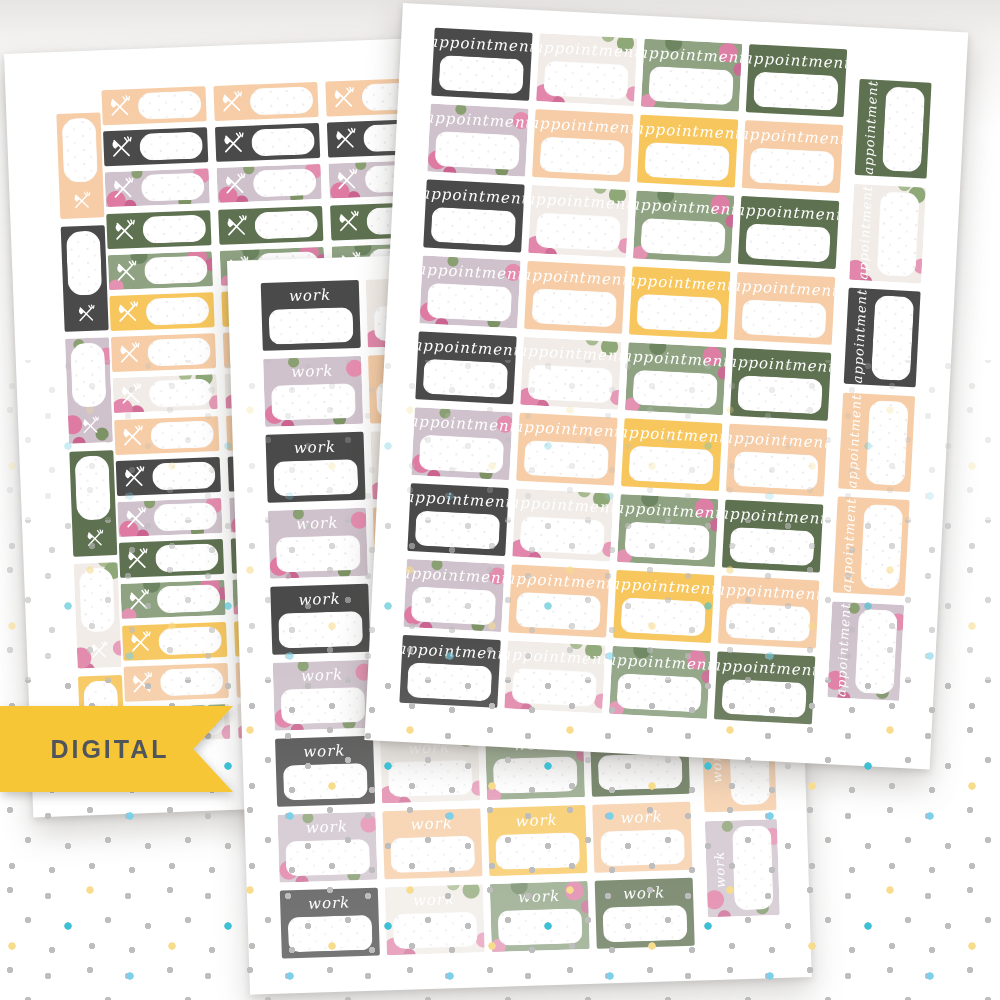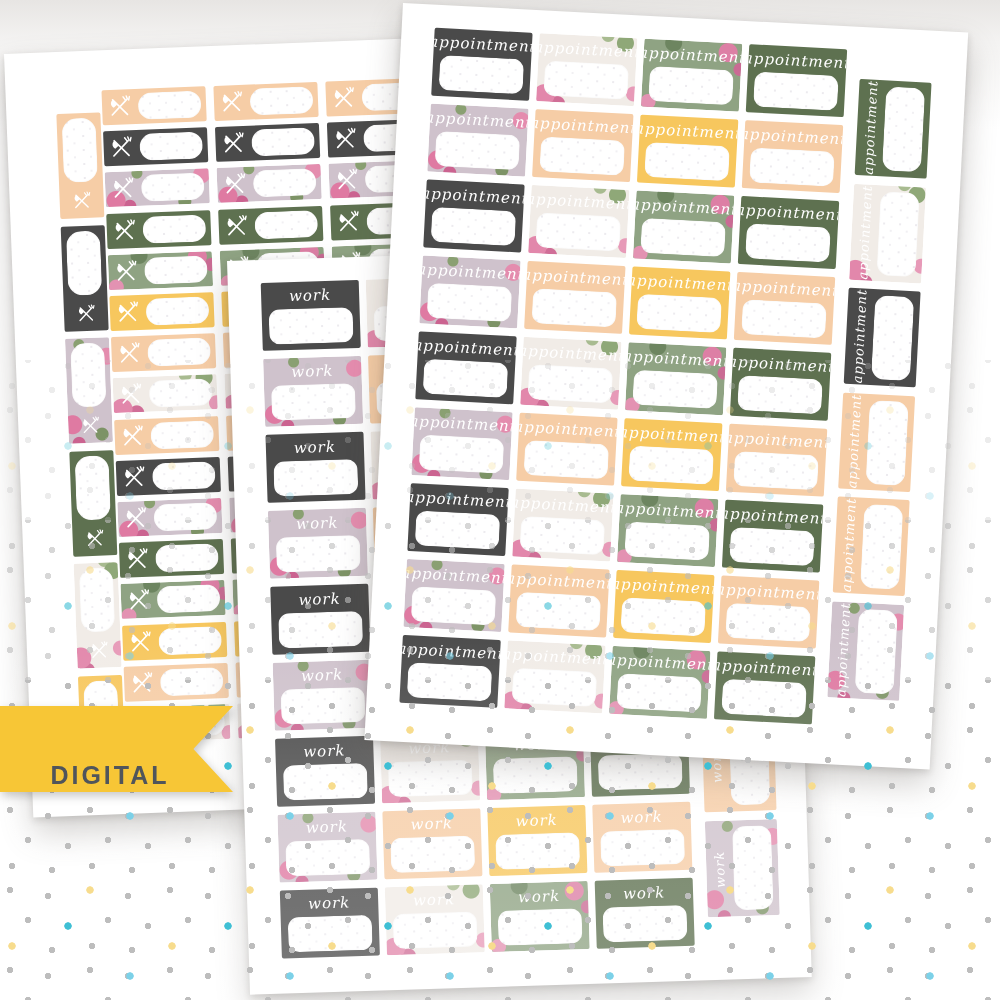--- a/index.html
+++ b/index.html
@@ -74,21 +74,21 @@
   #dots1{top:360px;height:160px;opacity:.28;}
   #dots2{top:520px;height:160px;opacity:.6;}
   #dots3{top:680px;height:320px;opacity:1;}
   #wash{position:absolute;left:0;top:620px;width:1000px;height:380px;z-index:9;pointer-events:none;
     background:linear-gradient(180deg,rgba(255,255,255,0) 0,rgba(255,255,255,.18) 45%,rgba(255,255,255,.26) 100%);}
 
   
   #banner-wrap{position:absolute;left:0;top:706px;z-index:30;filter:drop-shadow(2px 4px 5px rgba(0,0,0,.22));}
   #banner{width:233px;height:86px;background:var(--banner-bg);
     clip-path:polygon(0 0,100% 0,83% 50%,100% 100%,0 100%);
-    display:flex;flex-direction:column;align-items:center;justify-content:flex-end;
+    display:flex;flex-direction:column;align-items:center;justify-content:center;
     padding-right:16px;box-sizing:border-box;}
   .banner-line{font-family:"Liberation Sans",sans-serif;font-weight:700;font-size:25px;line-height:33px;
     letter-spacing:3px;color:var(--banner-text);text-indent:3px;}
 </style>
 </head>
 <body>
 
 <div class="stage" style="--paper: #ffffff; --dark: #4a4a4a; --green: #5e7150; --sfloral: #8fa383; --wfloral: #f1ece7; --lavender: #cfc2cc; --peach: #f6cda6; --yellow: #f7c75e; --rose: #df7aa2; --leaf: #7d9366; --banner-bg: #f7c636; --banner-text: #50555b; --dot-gray: #bdbdbd; --dot-yellow: #f7dc8d; --dot-blue: #7cd1e8; --dot-teal: #3fbfd4;">
   <div class="sheet" id="sheet-meal">
       <div class="st mv c-peach" style="left: 50px; top: 62px; width: 44px; height: 105px;">

